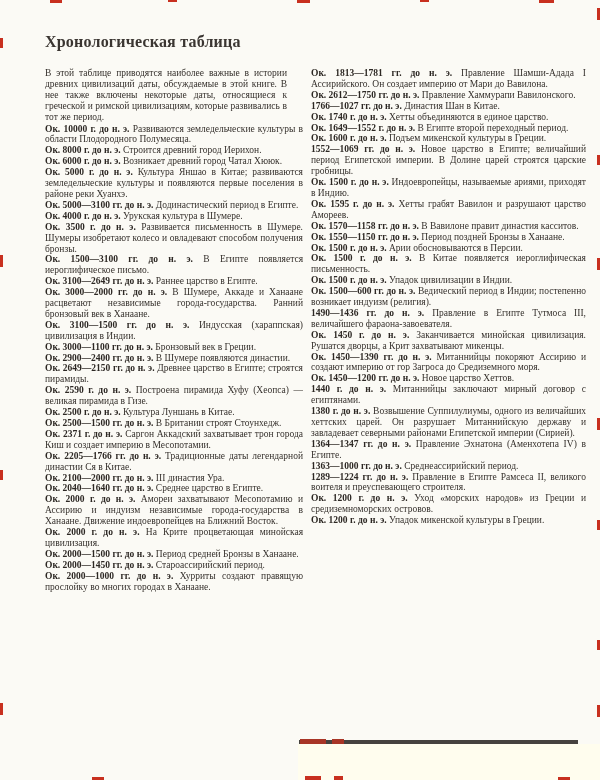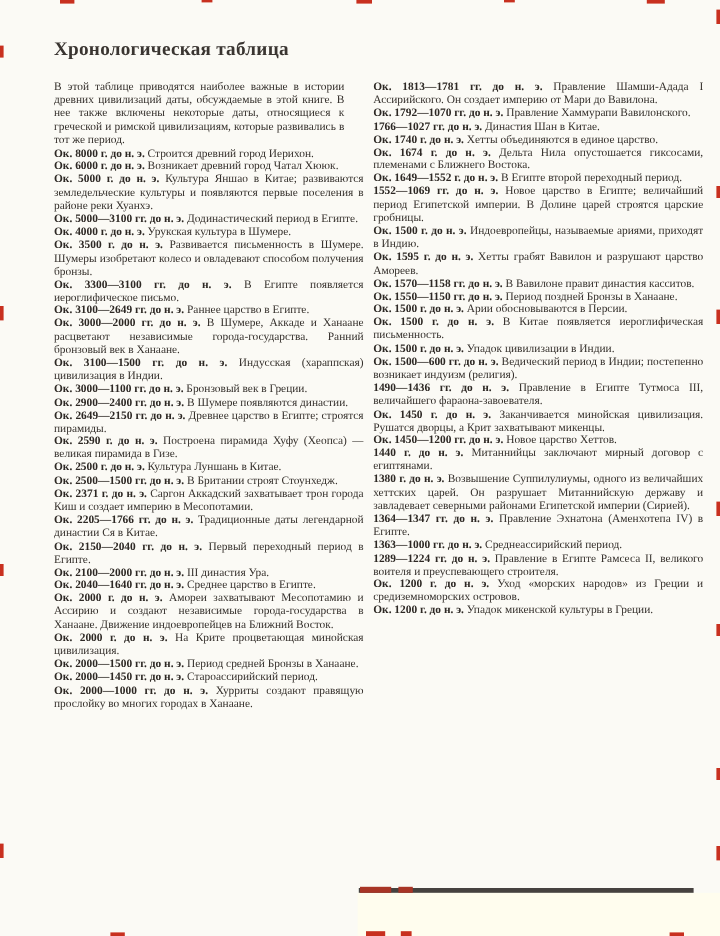--- a/index.html
+++ b/index.html
@@ -30,34 +30,35 @@
 </style>
 </head>
 <body>
 
 <div class="page">
   <h1 class="title">Хронологическая таблица</h1>
 
   <div class="col col-left">
     <p class="intro">В этой таблице приводятся наиболее важные в истории древних цивилизаций даты, обсуждаемые в этой книге. В нее также включены некоторые даты, относящиеся к греческой и римской цивилизациям, которые развивались в тот же период.</p>
 
+  <p class="entry"><b class="date">Ок. 10000 г. до н. э.</b><span class="etext"> Развиваются земледельческие культуры в области Плодородного Полумесяца.</span></p>
 
   <p class="entry"><b class="date">Ок. 8000 г. до н. э.</b><span class="etext"> Строится древний город Иерихон.</span></p>
 
   <p class="entry"><b class="date">Ок. 6000 г. до н. э.</b><span class="etext"> Возникает древний город Чатал Хююк.</span></p>
 
   <p class="entry"><b class="date">Ок. 5000 г. до н. э.</b><span class="etext"> Культура Яншао в Китае; развиваются земледельческие культуры и появляются первые поселения в районе реки Хуанхэ.</span></p>
 
   <p class="entry"><b class="date">Ок. 5000—3100 гг. до н. э.</b><span class="etext"> Додинастический период в Египте.</span></p>
 
   <p class="entry"><b class="date">Ок. 4000 г. до н. э.</b><span class="etext"> Урукская культура в Шумере.</span></p>
 
   <p class="entry"><b class="date">Ок. 3500 г. до н. э.</b><span class="etext"> Развивается письменность в Шумере. Шумеры изобретают колесо и овладевают способом получения бронзы.</span></p>
 
-  <p class="entry"><b class="date">Ок. 3300—3100 гг. до н. э.</b><span class="etext"> В Египте появляется иероглифическое письмо.</span></p>
+  <p class="entry"><b class="date">Ок. 1500—3100 гг. до н. э.</b><span class="etext"> В Египте появляется иероглифическое письмо.</span></p>
 
 
   <p class="entry"><b class="date">Ок. 3100—2649 гг. до н. э.</b><span class="etext"> Раннее царство в Египте.</span></p>
 
   <p class="entry"><b class="date">Ок. 3000—2000 гг. до н. э.</b><span class="etext"> В Шумере, Аккаде и Ханаане расцветают независимые города-государства. Ранний бронзовый век в Ханаане.</span></p>
 
   <p class="entry"><b class="date">Ок. 3100—1500 гг. до н. э.</b><span class="etext"> Индусская (хараппская) цивилизация в Индии.</span></p>
 
   <p class="entry"><b class="date">Ок. 3000—1100 гг. до н. э.</b><span class="etext"> Бронзовый век в Греции.</span></p>
 
@@ -68,52 +69,51 @@
   <p class="entry"><b class="date">Ок. 2590 г. до н. э.</b><span class="etext"> Построена пирамида Хуфу (Хеопса) — великая пирамида в Гизе.</span></p>
 
   <p class="entry"><b class="date">Ок. 2500 г. до н. э.</b><span class="etext"> Культура Луншань в Китае.</span></p>
 
   <p class="entry"><b class="date">Ок. 2500—1500 гг. до н. э.</b><span class="etext"> В Британии строят Стоунхедж.</span></p>
 
   <p class="entry"><b class="date">Ок. 2371 г. до н. э.</b><span class="etext"> Саргон Аккадский захватывает трон города Киш и создает империю в Месопотамии.</span></p>
 
   <p class="entry"><b class="date">Ок. 2205—1766 гг. до н. э.</b><span class="etext"> Традиционные даты легендарной династии Ся в Китае.</span></p>
 
-  <p class="entry"><b class="date">Ок. 2150—2040 гг. до н. э.</b><span class="etext"> Первый переходный период в Египте.</span></p>
 
   <p class="entry"><b class="date">Ок. 2100—2000 гг. до н. э.</b><span class="etext"> III династия Ура.</span></p>
 
   <p class="entry"><b class="date">Ок. 2040—1640 гг. до н. э.</b><span class="etext"> Среднее царство в Египте.</span></p>
 
-  <p class="entry"><b class="date">Ок. 2000 г. до н. э.</b><span class="etext"> Амореи захватывают Месопотамию и Ассирию и создают независимые города-государства в Ханаане. Движение индоевропейцев на Ближний Восток.</span></p>
+  <p class="entry"><b class="date">Ок. 2000 г. до н. э.</b><span class="etext"> Амореи захватывают Месопотамию и Ассирию и индуизм независимые города-государства в Ханаане. Движение индоевропейцев на Ближний Восток.</span></p>
 
   <p class="entry"><b class="date">Ок. 2000 г. до н. э.</b><span class="etext"> На Крите процветающая минойская цивилизация.</span></p>
 
   <p class="entry"><b class="date">Ок. 2000—1500 гг. до н. э.</b><span class="etext"> Период средней Бронзы в Ханаане.</span></p>
 
   <p class="entry"><b class="date">Ок. 2000—1450 гг. до н. э.</b><span class="etext"> Староассирийский период.</span></p>
 
   <p class="entry"><b class="date">Ок. 2000—1000 гг. до н. э.</b><span class="etext"> Хурриты создают правящую прослойку во многих городах в Ханаане.</span></p>
 
 </div>
 
   <div class="col col-right">
   <p class="entry"><b class="date">Ок. 1813—1781 гг. до н. э.</b><span class="etext"> Правление Шамши-Адада I Ассирийского. Он создает империю от Мари до Вавилона.</span></p>
 
-  <p class="entry"><b class="date">Ок. 1792—1070 гг. до н. э.</b><span class="etext"> Правление Хаммурапи Вавилонского.</span></p>
+  <p class="entry"><b class="date">Ок. 2612—1750 гг. до н. э.</b><span class="etext"> Правление Хаммурапи Вавилонского.</span></p>
 
   <p class="entry"><b class="date">1766—1027 гг. до н. э.</b><span class="etext"> Династия Шан в Китае.</span></p>
 
   <p class="entry"><b class="date">Ок. 1740 г. до н. э.</b><span class="etext"> Хетты объединяются в единое царство.</span></p>
 
 
-  <p class="entry"><b class="date">Ок. 1674 г. до н. э.</b><span class="etext"> Дельта Нила опустошается гиксосами, племенами с Ближнего Востока.</span></p>
 
   <p class="entry"><b class="date">Ок. 1649—1552 г. до н. э.</b><span class="etext"> В Египте второй переходный период.</span></p>
 
+  <p class="entry"><b class="date">Ок. 1600 г. до н. э.</b><span class="etext"> Подъем микенской культуры в Греции.</span></p>
 
   <p class="entry"><b class="date">1552—1069 гг. до н. э.</b><span class="etext"> Новое царство в Египте; величайший период Египетской империи. В Долине царей строятся царские гробницы.</span></p>
 
   <p class="entry"><b class="date">Ок. 1500 г. до н. э.</b><span class="etext"> Индоевропейцы, называемые ариями, приходят в Индию.</span></p>
 
 
   <p class="entry"><b class="date">Ок. 1595 г. до н. э.</b><span class="etext"> Хетты грабят Вавилон и разрушают царство Амореев.</span></p>
 
   <p class="entry"><b class="date">Ок. 1570—1158 гг. до н. э.</b><span class="etext"> В Вавилоне правит династия касситов.</span></p>
 
@@ -124,20 +124,21 @@
   <p class="entry"><b class="date">Ок. 1500 г. до н. э.</b><span class="etext"> В Китае появляется иероглифическая письменность.</span></p>
 
   <p class="entry"><b class="date">Ок. 1500 г. до н. э.</b><span class="etext"> Упадок цивилизации в Индии.</span></p>
 
   <p class="entry"><b class="date">Ок. 1500—600 гг. до н. э.</b><span class="etext"> Ведический период в Индии; постепенно возникает индуизм (религия).</span></p>
 
   <p class="entry"><b class="date">1490—1436 гг. до н. э.</b><span class="etext"> Правление в Египте Тутмоса III, величайшего фараона-завоевателя.</span></p>
 
   <p class="entry"><b class="date">Ок. 1450 г. до н. э.</b><span class="etext"> Заканчивается минойская цивилизация. Рушатся дворцы, а Крит захватывают микенцы.</span></p>
 
+  <p class="entry"><b class="date">Ок. 1450—1390 гг. до н. э.</b><span class="etext"> Митаннийцы покоряют Ассирию и создают империю от гор Загроса до Средиземного моря.</span></p>
 
   <p class="entry"><b class="date">Ок. 1450—1200 гг. до н. э.</b><span class="etext"> Новое царство Хеттов.</span></p>
 
   <p class="entry"><b class="date">1440 г. до н. э.</b><span class="etext"> Митаннийцы заключают мирный договор с египтянами.</span></p>
 
   <p class="entry"><b class="date">1380 г. до н. э.</b><span class="etext"> Возвышение Суппилулиумы, одного из величайших хеттских царей. Он разрушает Митаннийскую державу и завладевает северными районами Египетской империи (Сирией).</span></p>
 
   <p class="entry"><b class="date">1364—1347 гг. до н. э.</b><span class="etext"> Правление Эхнатона (Аменхотепа IV) в Египте.</span></p>
 
   <p class="entry"><b class="date">1363—1000 гг. до н. э.</b><span class="etext"> Среднеассирийский период.</span></p>

